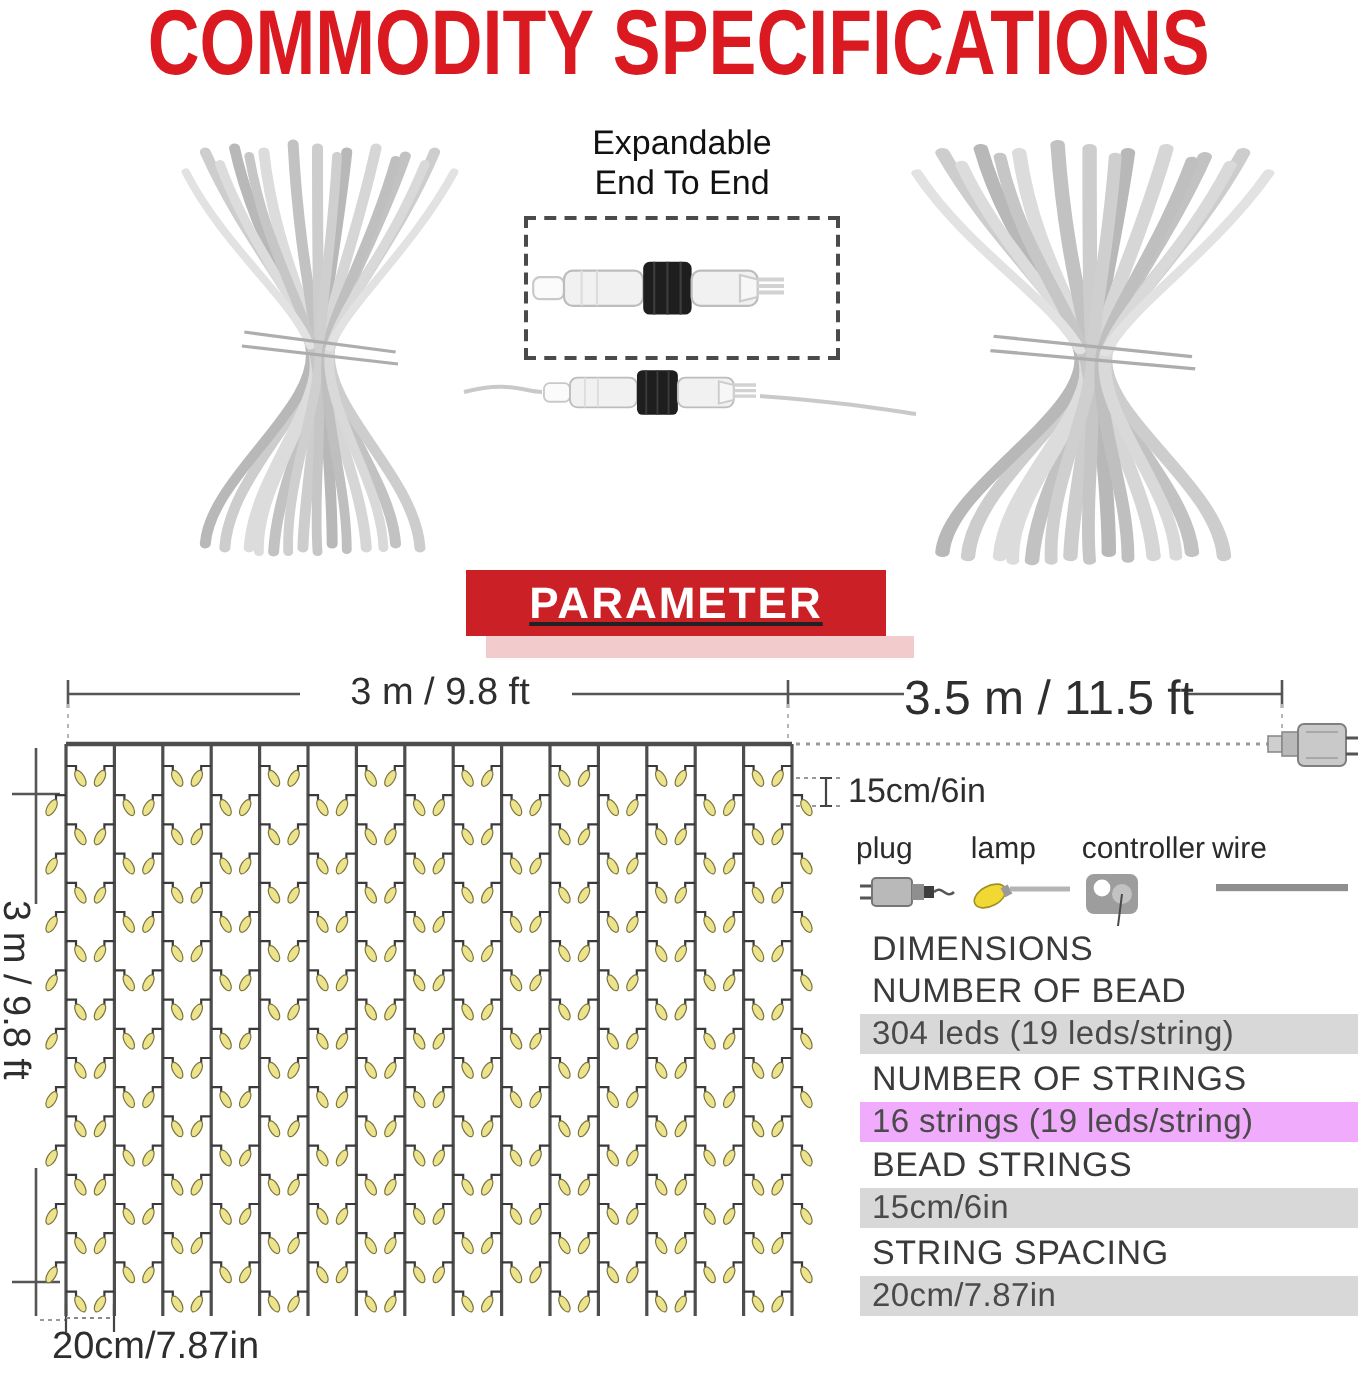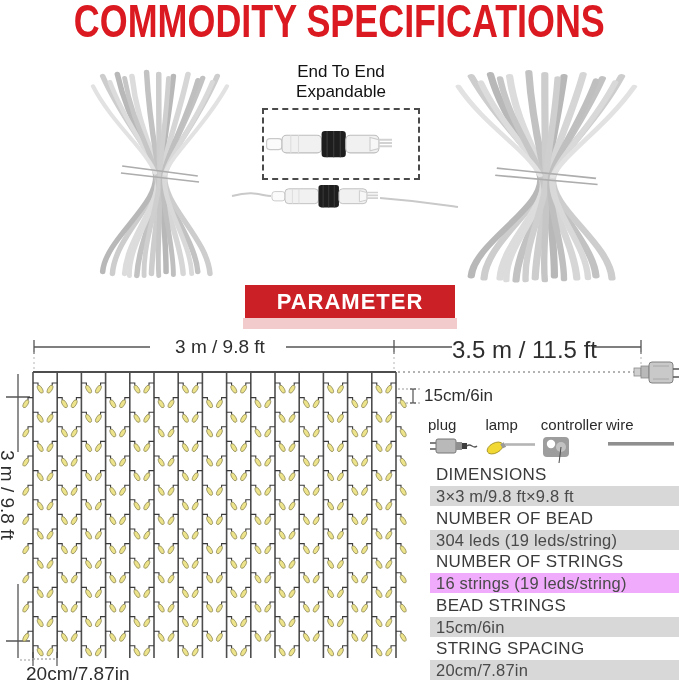--- a/index.html
+++ b/index.html
@@ -10,22 +10,22 @@
          display:flex;align-items:center;justify-content:center;}
   .title-inner{font-size:46px;font-weight:800;color:#da1a20;letter-spacing:0px;
                transform:scaleX(0.78);white-space:nowrap;}
   
   .hero-svg{position:absolute;left:0;top:0;width:679px;height:330px;}
   .expand-label{position:absolute;left:252px;top:62px;width:178px;text-align:center;
                 font-size:17px;line-height:20px;color:#111;}
   .dash-box{position:absolute;left:262px;top:108px;width:154px;height:68px;
             border:2px dashed #4a4a4a;}
   
-  .banner{position:absolute;left:245px;top:285px;width:210px;height:33px;
-          display:flex;align-items:center;justify-content:center;}
+  .banner{position:absolute;left:233px;top:285px;width:210px;height:33px;
+          display:flex;align-items:center;justify-content:center;text-decoration:underline;}
   .banner-shadow{position:absolute;left:243px;top:318px;width:214px;height:11px;
                  background:#f2cccd;}
   .banner-inner{position:relative;width:100%;height:100%;display:flex;align-items:center;
                 justify-content:center;font-size:22px;font-weight:bold;color:#fff;
                 letter-spacing:1px;}
   
   .diagram-svg{position:absolute;left:0;top:330px;width:679px;height:357px;}
   .dim-label{position:absolute;color:#2e2e2e;white-space:nowrap;}
   .dim-top-w{left:150px;top:336px;width:140px;text-align:center;font-size:19px;}
   .dim-lead-w{left:452px;top:336px;width:140px;font-size:24px;}
@@ -96,22 +96,22 @@
     <path d="M232,196 C255,190 262,196 271,196 M380,198 C420,201 438,204 458,207" stroke="#c9c9c9" stroke-width="2" fill="none"></path>
     <g>
       <use href="#coupler" transform="translate(285,186) scale(0.93)"></use>
     </g>
     <g>
       <use href="#coupler" transform="translate(282,132) scale(1.1)"></use>
     </g>
   </svg>
 
   <div class="expand-label">
+    <div>Expandable</div>
     <div>End To End</div>
-    <div>Expandable</div>
   </div>
   <div class="dash-box"></div>
 
   <div class="banner-shadow"></div>
   <div class="banner" id="banner" style="background: rgb(203, 32, 38);">
     <span class="banner-inner">PARAMETER</span>
   </div>
 
   <svg class="diagram-svg" viewBox="0 330 679 357">
     <g id="dims" stroke="#555" stroke-width="1.3" fill="none">
@@ -806,21 +806,20 @@
       <div class="legend-item">
         <div class="legend-label">wire</div>
         <div><svg width="70" height="18" viewBox="0 0 70 18">
             <rect x="2" y="8" width="66" height="3.6" fill="#8f8f8f"></rect>
           </svg></div>
       </div>
     </div>
 
   <div class="specs" id="specs">
       <div class="spec-header">DIMENSIONS</div>
-      <div class="spec-value" style="background: rgb(216, 216, 216);">3×3 m/9.8 ft×9.8 ft</div>
       <div class="spec-header">NUMBER OF BEAD</div>
       <div class="spec-value" style="background: rgb(216, 216, 216);">304 leds (19 leds/string)</div>
       <div class="spec-header">NUMBER OF STRINGS</div>
       <div class="spec-value" style="background: #f0abfc;">16 strings (19 leds/string)</div>
       <div class="spec-header">BEAD STRINGS</div>
       <div class="spec-value" style="background: rgb(216, 216, 216);">15cm/6in</div>
       <div class="spec-header">STRING SPACING</div>
       <div class="spec-value" style="background: rgb(216, 216, 216);">20cm/7.87in</div>
     </div>
 

